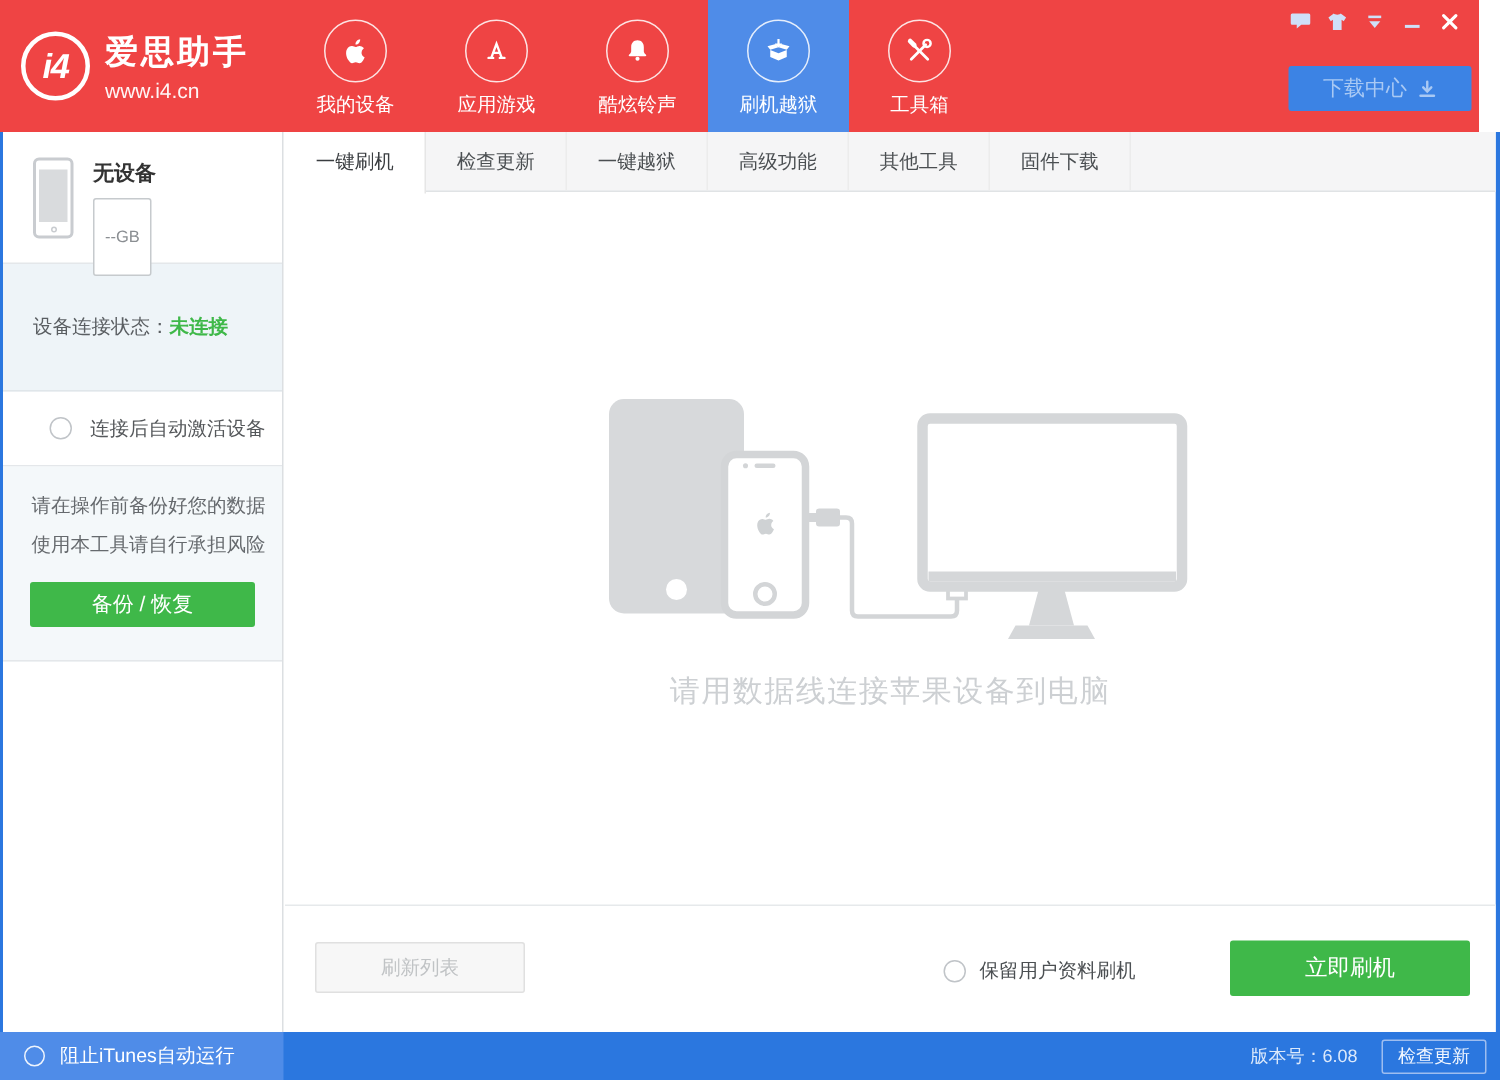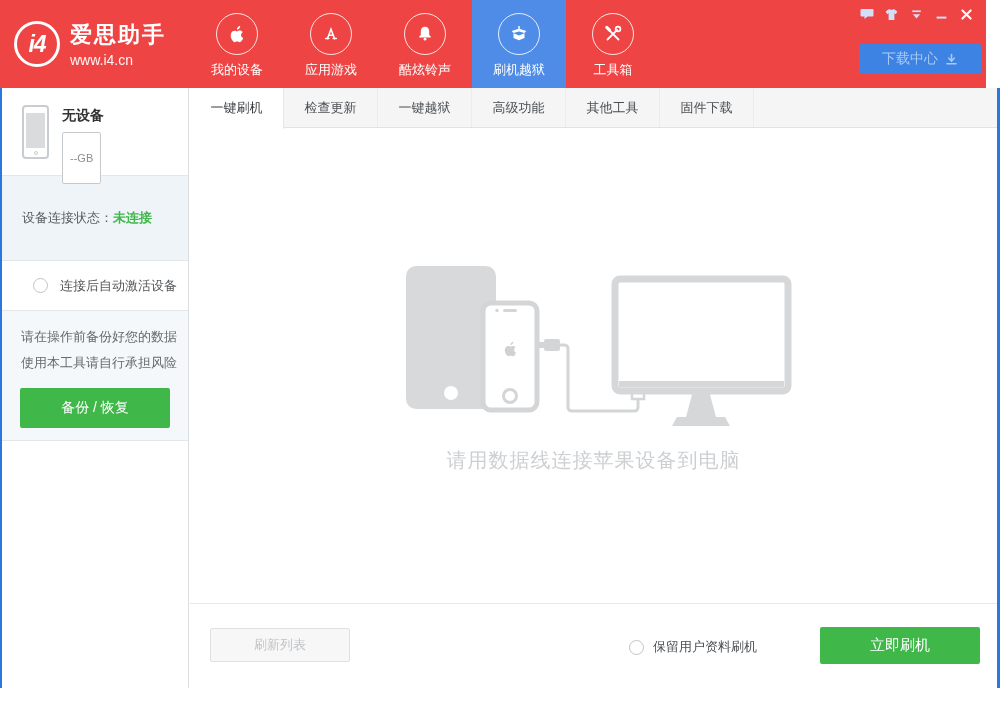--- a/index.html
+++ b/index.html
@@ -52,21 +52,21 @@
   .sb-status { height:85px; background:#eef4f8; border-bottom:1px solid #e0e6ea;
     display:flex; align-items:center; padding-left:20px; font-size:13px; color:#5a5e62; }
   .sb-status b { color:#3fb849; font-weight:bold; }
   .sb-activate { height:50px; border-bottom:1px solid #e4e7ea; display:flex; align-items:center;
     padding-left:31px; gap:12px; }
   .radio { width:15px; height:15px; border:1px solid #c0c4c8; border-radius:50%; background:#fff;
     flex:none; cursor:pointer; }
   .sb-activate-label { font-size:13px; color:#55585b; }
   .sb-warning { height:130px; background:#f4f8fa; border-bottom:1px solid #e4e7ea; padding-top:13px; }
   .sb-warning-line { font-size:13px; color:#666a6e; line-height:26px; padding-left:19px; }
-  .backup-btn { display:block; width:150px; height:40px; margin:12px auto 0; background:#3fb849;
+  .backup-btn { display:block; width:150px; height:30px; margin:12px auto 0; background:#3fb849;
     border:none; border-radius:2px; color:#fff; font-size:14px; cursor:pointer;
     font-family:inherit; }
 
   
   .content { position:absolute; left:190px; right:3px; top:88px; bottom:32px; background:#fff; }
   .tabbar { height:40px; background:#f5f5f6; border-bottom:1px solid #e0e3e5; display:flex; }
   .tab { width:94px; line-height:40px; text-align:center; font-size:13px; color:#4b4f52;
     cursor:pointer; border-right:1px solid #ececec; }
   .tab.selected { background:#fff; color:#3a3d40; height:41px; border-right:1px solid #e6e6e6; }
 
@@ -277,14 +277,23 @@
     <div class="actionbar">
       <button class="refresh-btn" disabled="">刷新列表</button>
       <div class="keep-group">
         <span class="radio"></span>
         <span class="keep-label">保留用户资料刷机</span>
       </div>
       <button class="flash-btn">立即刷机</button>
     </div>
   </div>
 
+  <div class="statusbar">
+    <div class="sb-left-seg">
+      <span class="radio-light"></span>
+      <span class="block-itunes-label">阻止iTunes自动运行</span>
+    </div>
+    <div class="sb-spacer"></div>
+    <span class="version-label">版本号：6.08</span>
+    <button class="update-btn">检查更新</button>
+  </div>
 
 </div>
 
 </body></html>

